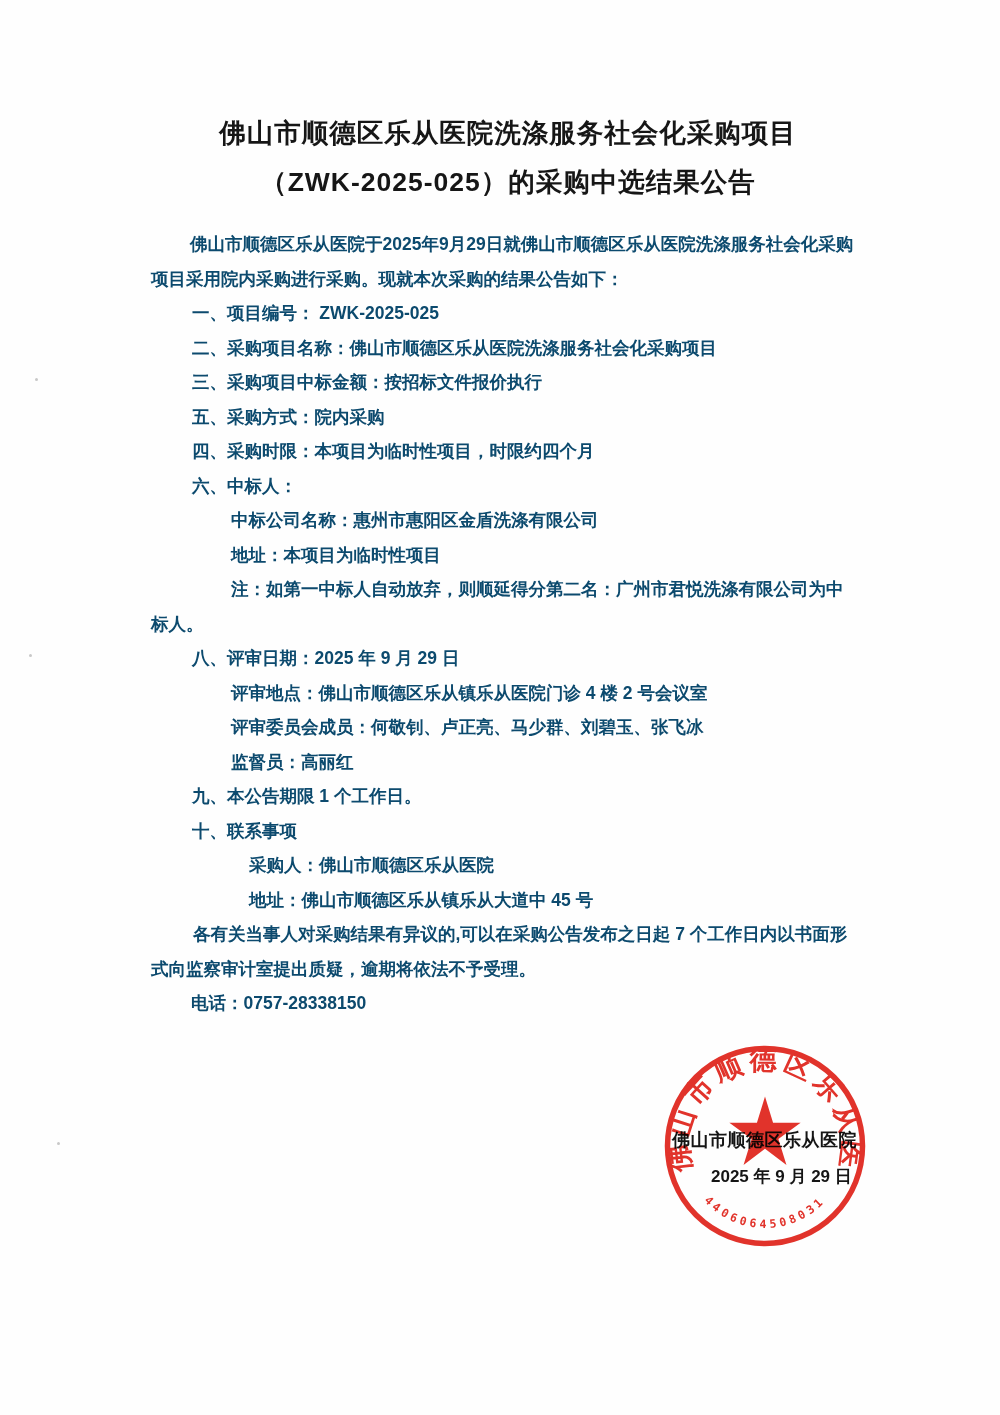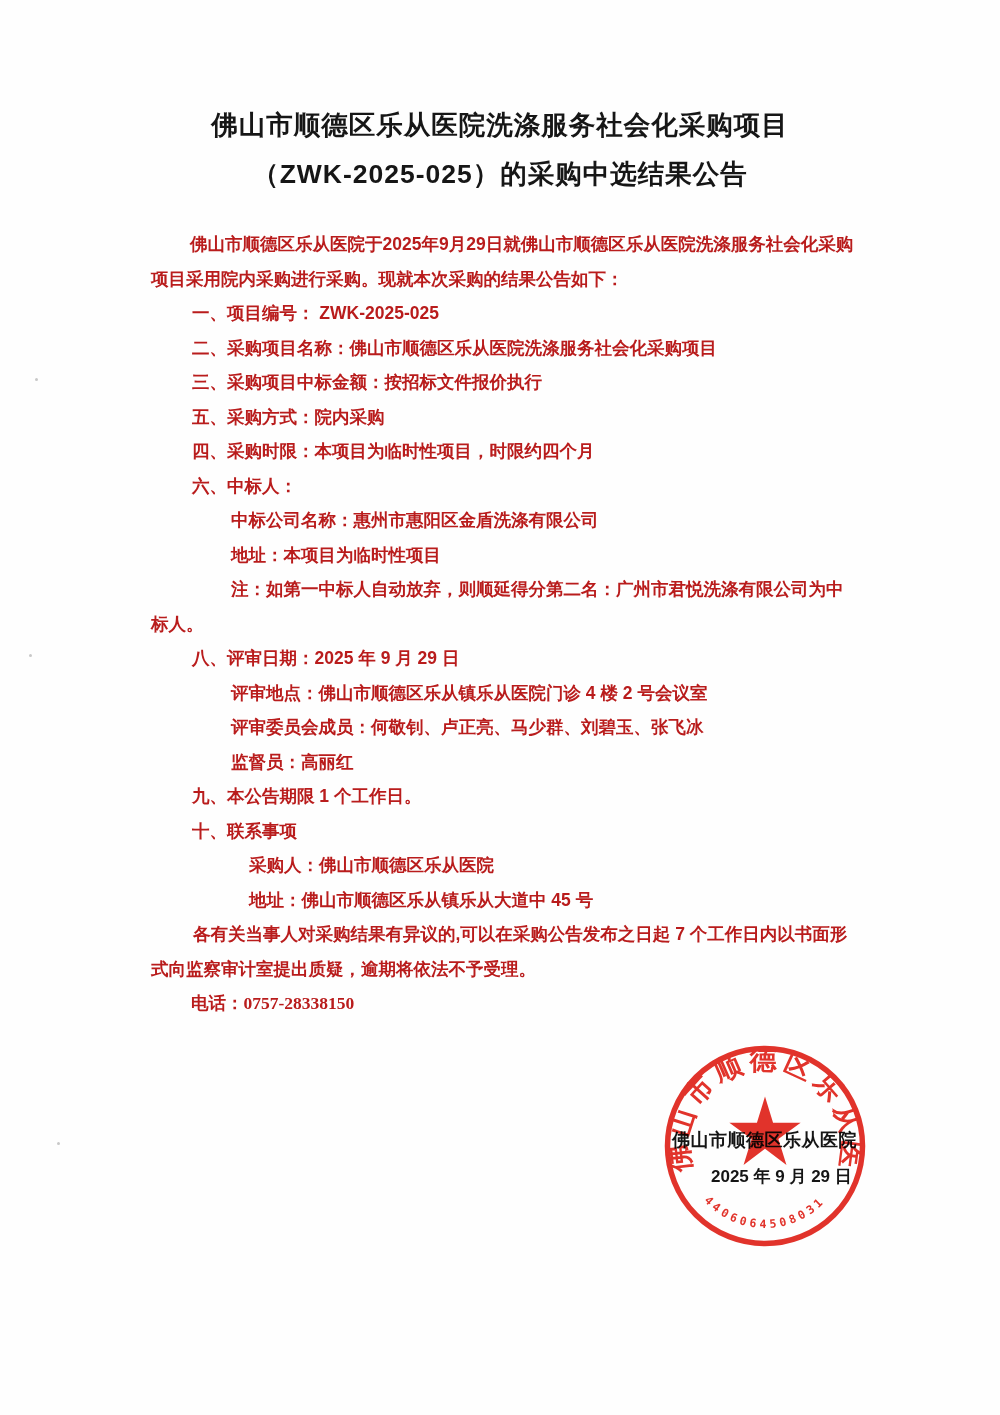--- a/index.html
+++ b/index.html
@@ -6,42 +6,42 @@
   .page{
     position:relative;
     width:1000px;height:1415px;
     background:#fefefe;
     overflow:hidden;
     font-family:"Liberation Sans","DejaVu Sans",sans-serif;
     color:#1c1c1c;
   }
   .title{
     position:absolute;left:145px;width:710px;
-    margin:0;text-align:center;
+    margin:8px;text-align:center;
     font-size:26.5px;line-height:27px;font-weight:700;
     letter-spacing:1px;color:#161616;
   }
   .title.l1{top:112px;}
   .title.l2{top:161px;}
   .doc{
     position:absolute;left:151px;top:227px;width:708px;
     font-size:17.5px;line-height:34.5px;font-weight:600;
-    color:#b91c1c;
+    color:#0c4a6e;
   }
   .doc p{margin:0;white-space:pre-wrap;}
   .ind-intro{text-indent:39px;}
   .lvl1{padding-left:41px;}
   .lvl2{padding-left:80px;}
   .note{text-indent:80px;}
   .lvl3{padding-left:98px;}
   .contact-row{padding-left:98px;}
   .contact-row .c1{display:inline-block;width:198px;}
   .contact-row .c2{display:inline-block;width:277px;}
   .closing{text-indent:42px;}
-  .tel{text-indent:40px;font-family:Liberation Serif, serif;}
+  .tel{text-indent:40px;}
   .sig-org{
     position:absolute;left:672px;top:1128px;
     font-size:18px;line-height:24px;font-weight:600;
     letter-spacing:0.5px;color:#151515;white-space:pre;
   }
   .sig-date{
     position:absolute;left:711px;top:1165px;
     font-size:17px;line-height:24px;font-weight:600;
     color:#151515;white-space:pre;
   }

